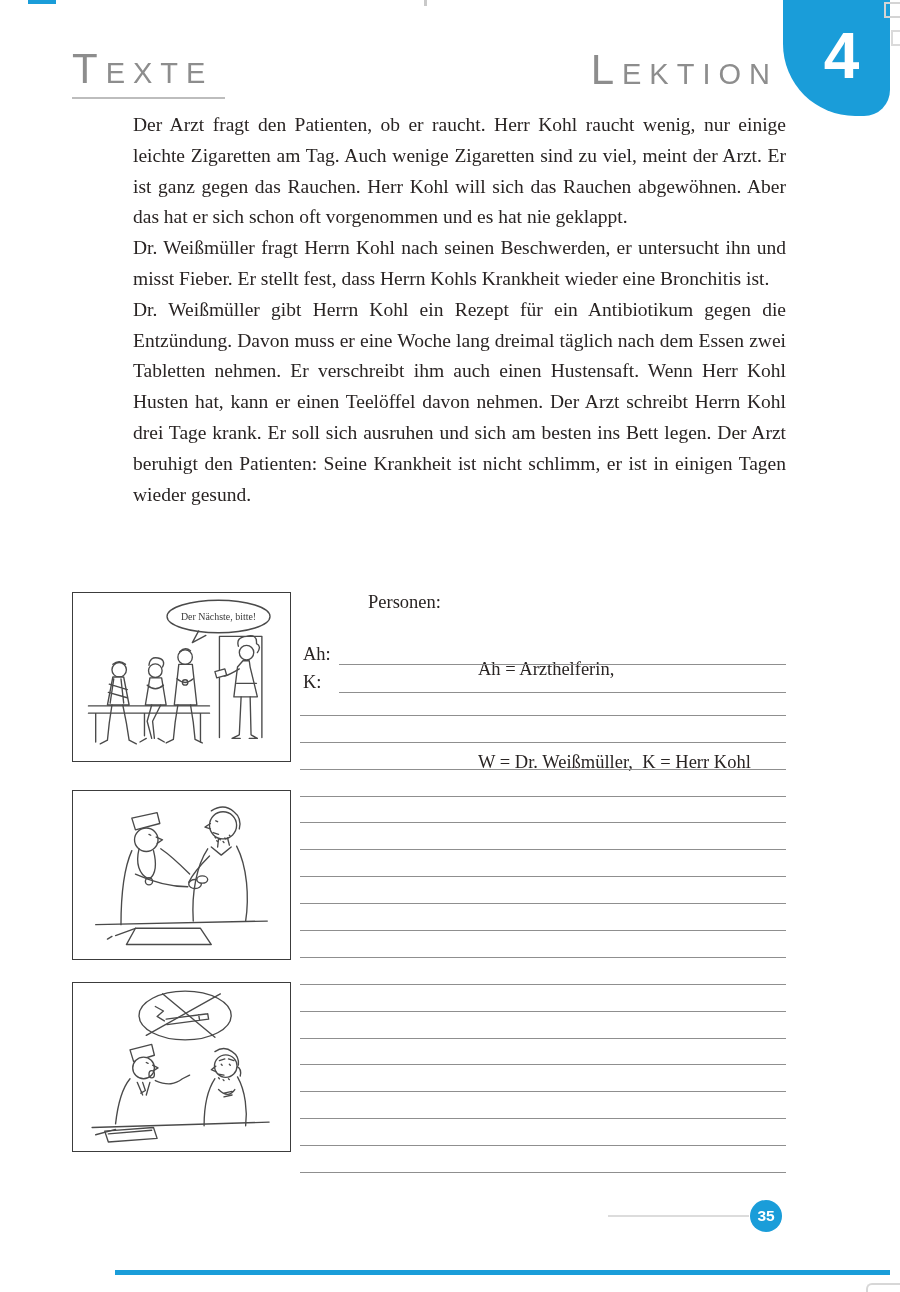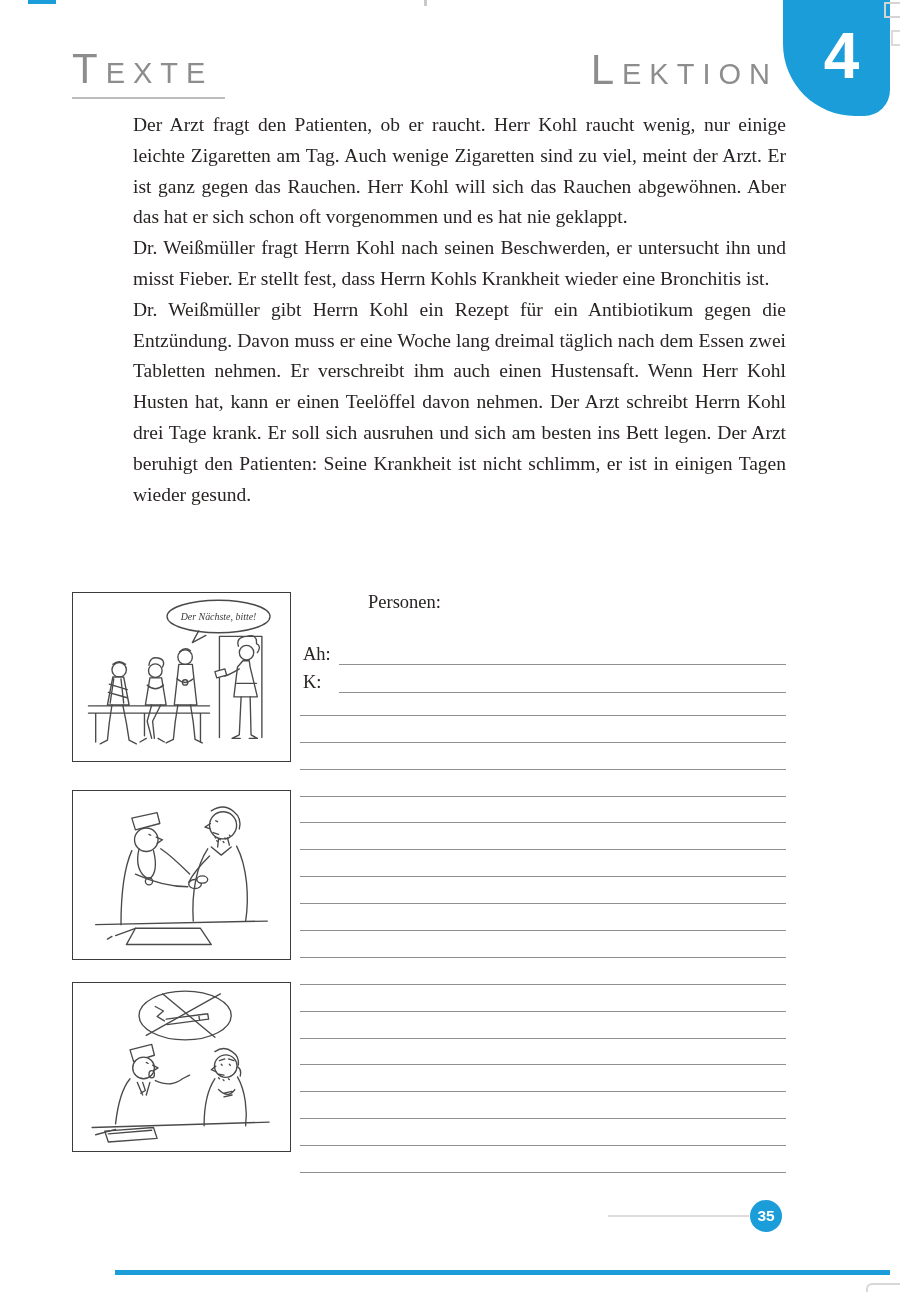--- a/index.html
+++ b/index.html
@@ -16,21 +16,21 @@
         border-radius:0 0 26px 72px;display:flex;align-items:center;justify-content:center;}
   .tab4 span{font-family:"Liberation Sans",sans-serif;font-weight:bold;font-size:64px;color:#fff;
              padding-left:10px;padding-bottom:4px;}
 
   
   .reading{position:absolute;left:133px;top:110px;width:653px;}
   .reading p{margin:0;text-align:justify;font-size:19.5px;line-height:30.8px;}
 
   
   .illu{position:absolute;left:72px;width:219px;height:170px;border:1.6px solid #3c3c3c;
-        background:#fff;box-sizing:border-box;font-style:italic;}
+        background:#fff;box-sizing:border-box;}
   .illu svg{display:block;width:100%;height:100%;}
   .art{stroke:#4a4a4a;fill:none;stroke-width:1.5;stroke-linecap:round;stroke-linejoin:round;}
   .artfill{fill:#ffffff;}
   .bubble-text{font-family:"Liberation Serif",serif;font-size:11px;fill:#3b3b3b;stroke:none;}
 
   
   .personen-label{position:absolute;left:368px;top:592px;font-size:18.5px;text-align:center;}
   .legend{position:absolute;left:478px;top:592px;font-size:18.5px;line-height:31px;white-space:pre-wrap;}
   .speaker-row{position:absolute;left:303px;width:483px;height:24px;display:flex;align-items:flex-end;
                font-size:18.5px;justify-content:center;}
@@ -171,20 +171,24 @@
         <path d="M151 86 l6 -2 M161 84 l6 2 M153 90 l1 1 M162 90 l1 1"></path>
         <path d="M147 92 l-5 4 l5 2 M150 101 l6 1"></path>
         <path d="M150 105 l1 1 M155 107 l1 1 M161 106 l1 1"></path>
         <path d="M146 106 C138 118 134 138 134 158 M171 104 C180 120 182 142 180 158"></path>
         <path d="M150 118 C158 126 164 124 168 118 M156 122 l9 -2 M156 126 l9 -2"></path>
       </g>
     </svg>
   </div>
 
   <div class="personen-label">Personen:</div>
+  <div class="legend">
+    <div>Ah = Arzthelferin,</div>
+    <div>W = Dr. Weißmüller,  K = Herr Kohl</div>
+  </div>
 
   <div class="speaker-row row-ah">
     <span class="lbl">Ah:</span>
     <span class="answer-line"></span>
   </div>
   <div class="speaker-row row-k">
     <span class="lbl">K:</span>
     <span class="answer-line"></span>
   </div>
 

